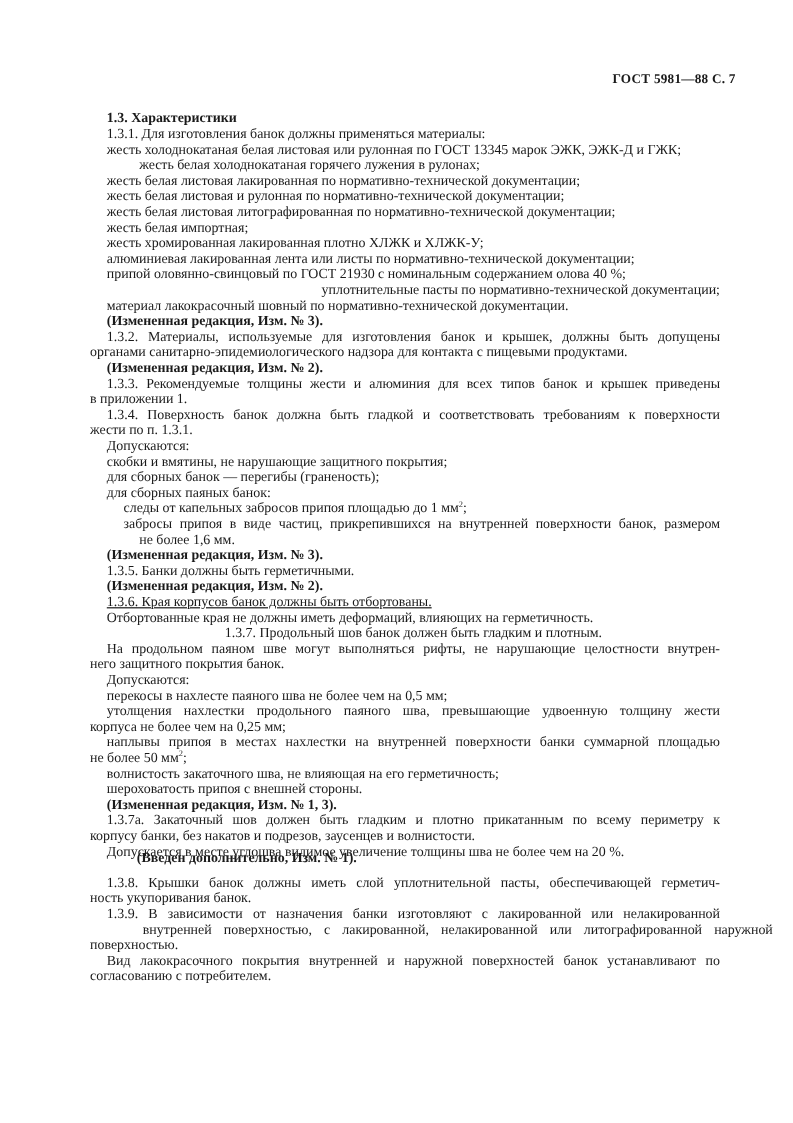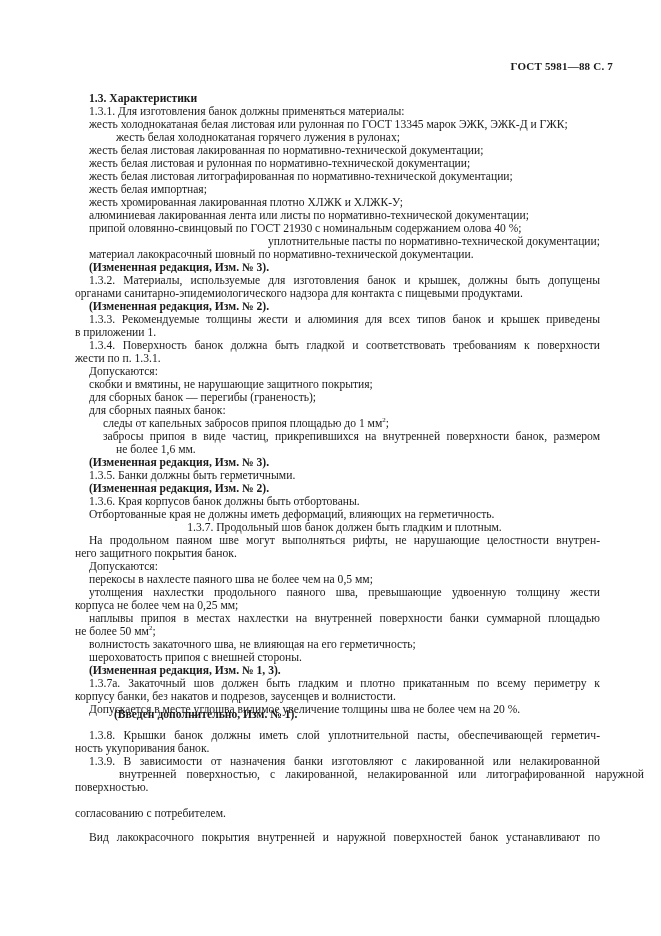--- a/index.html
+++ b/index.html
@@ -41,21 +41,21 @@
     <div class="ln" style="top: 365px; left: 89px; width: 511px;"><span>Допускаются:</span></div>
     <div class="ln" style="top: 378px; left: 89px; width: 511px;"><span>скобки и вмятины, не нарушающие защитного покрытия;</span></div>
     <div class="ln" style="top: 391px; left: 89px; width: 511px;"><span>для сборных банок — перегибы (граненость);</span></div>
     <div class="ln" style="top: 404px; left: 89px; width: 511px;"><span>для сборных паяных банок:</span></div>
     <div class="ln" style="top: 417px; left: 103px; width: 497px;"><span>следы от капельных забросов припоя площадью до 1 мм</span><sup>2</sup><span>;</span></div>
     <div class="ln just" style="top: 430px; left: 103px; width: 497px;"><span>забросы припоя в виде частиц, прикрепившихся на внутренней поверхности банок, размером</span></div>
     <div class="ln" style="top: 443px; left: 116px; width: 484px;"><span>не более 1,6 мм.</span></div>
     <div class="ln b" style="top: 456px; left: 89px; width: 511px;"><span>(Измененная редакция, Изм. № 3).</span></div>
     <div class="ln" style="top: 469px; left: 89px; width: 511px;"><span>1.3.5.  Банки должны быть герметичными.</span></div>
     <div class="ln b" style="top: 482px; left: 89px; width: 511px;"><span>(Измененная редакция, Изм. № 2).</span></div>
-    <div class="ln" style="top: 495px; left: 89px; width: 511px;"><span>1.3.6.  Края корпусов банок должны быть отбортованы.</span></div>
+    <div class="ln" style="top: 495px; left: 89px; width: 511px; text-decoration: underline;"><span>1.3.6.  Края корпусов банок должны быть отбортованы.</span></div>
     <div class="ln" style="top: 508px; left: 89px; width: 511px;"><span>Отбортованные края не должны иметь деформаций, влияющих на герметичность.</span></div>
     <div class="ln" style="top: 521px; left: 89px; width: 511px; text-align: center;"><span>1.3.7.  Продольный шов банок должен быть гладким и плотным.</span></div>
     <div class="ln just" style="top: 534px; left: 89px; width: 511px;"><span>На продольном паяном шве могут выполняться рифты, не нарушающие целостности внутрен-</span></div>
     <div class="ln" style="top: 547px; left: 75px; width: 525px;"><span>него защитного  покрытия банок.</span></div>
     <div class="ln" style="top: 560px; left: 89px; width: 511px;"><span>Допускаются:</span></div>
     <div class="ln" style="top: 573px; left: 89px; width: 511px;"><span>перекосы в нахлесте паяного шва не более чем на 0,5 мм;</span></div>
     <div class="ln just" style="top: 586px; left: 89px; width: 511px;"><span>утолщения нахлестки продольного паяного шва, превышающие удвоенную толщину жести</span></div>
     <div class="ln" style="top: 599px; left: 75px; width: 525px;"><span>корпуса не более чем на 0,25 мм;</span></div>
     <div class="ln just" style="top: 612px; left: 89px; width: 511px;"><span>наплывы припоя в местах нахлестки на внутренней поверхности банки суммарной площадью</span></div>
     <div class="ln" style="top: 625px; left: 75px; width: 525px;"><span>не более 50 мм</span><sup>2</sup><span>;</span></div>
@@ -64,15 +64,15 @@
     <div class="ln b" style="top: 664px; left: 89px; width: 511px;"><span>(Измененная редакция, Изм. № 1, 3).</span></div>
     <div class="ln just" style="top: 677px; left: 89px; width: 511px;"><span>1.3.7а.  Закаточный шов должен быть гладким и плотно прикатанным по всему периметру к</span></div>
     <div class="ln" style="top: 690px; left: 75px; width: 525px;"><span>корпусу банки, без накатов и подрезов, заусенцев и волнистости.</span></div>
     <div class="ln" style="top: 703px; left: 89px; width: 511px;"><span>Допускается в месте углошва видимое увеличение толщины шва не более чем на 20 %.</span></div>
     <div class="ln b" style="top: 708px; left: 89px; width: 511px; padding-left: 25px;"><span>(Введен дополнительно, Изм. № 1).</span></div>
     <div class="ln just" style="top: 729px; left: 89px; width: 511px;"><span>1.3.8.  Крышки банок должны иметь слой уплотнительной пасты, обеспечивающей герметич-</span></div>
     <div class="ln" style="top: 742px; left: 75px; width: 525px;"><span>ность укупоривания банок.</span></div>
     <div class="ln just" style="top: 755px; left: 89px; width: 511px;"><span>1.3.9.  В зависимости от назначения банки изготовляют с лакированной или нелакированной</span></div>
     <div class="ln just" style="top: 768px; left: 75px; width: 525px; padding-left: 44px;"><span>внутренней поверхностью, с лакированной, нелакированной или литографированной наружной</span></div>
     <div class="ln" style="top: 781px; left: 75px; width: 525px;"><span>поверхностью.</span></div>
-    <div class="ln just" style="top: 794px; left: 89px; width: 511px; margin-top: 37px;"><span>Вид лакокрасочного покрытия внутренней и наружной поверхностей банок устанавливают по</span></div>
+    <div class="ln just" style="top: 794px; left: 89px; width: 511px;"><span>Вид лакокрасочного покрытия внутренней и наружной поверхностей банок устанавливают по</span></div>
     <div class="ln" style="top: 807px; left: 75px; width: 525px;"><span>согласованию с потребителем.</span></div>
   </div>
 
 </body></html>

